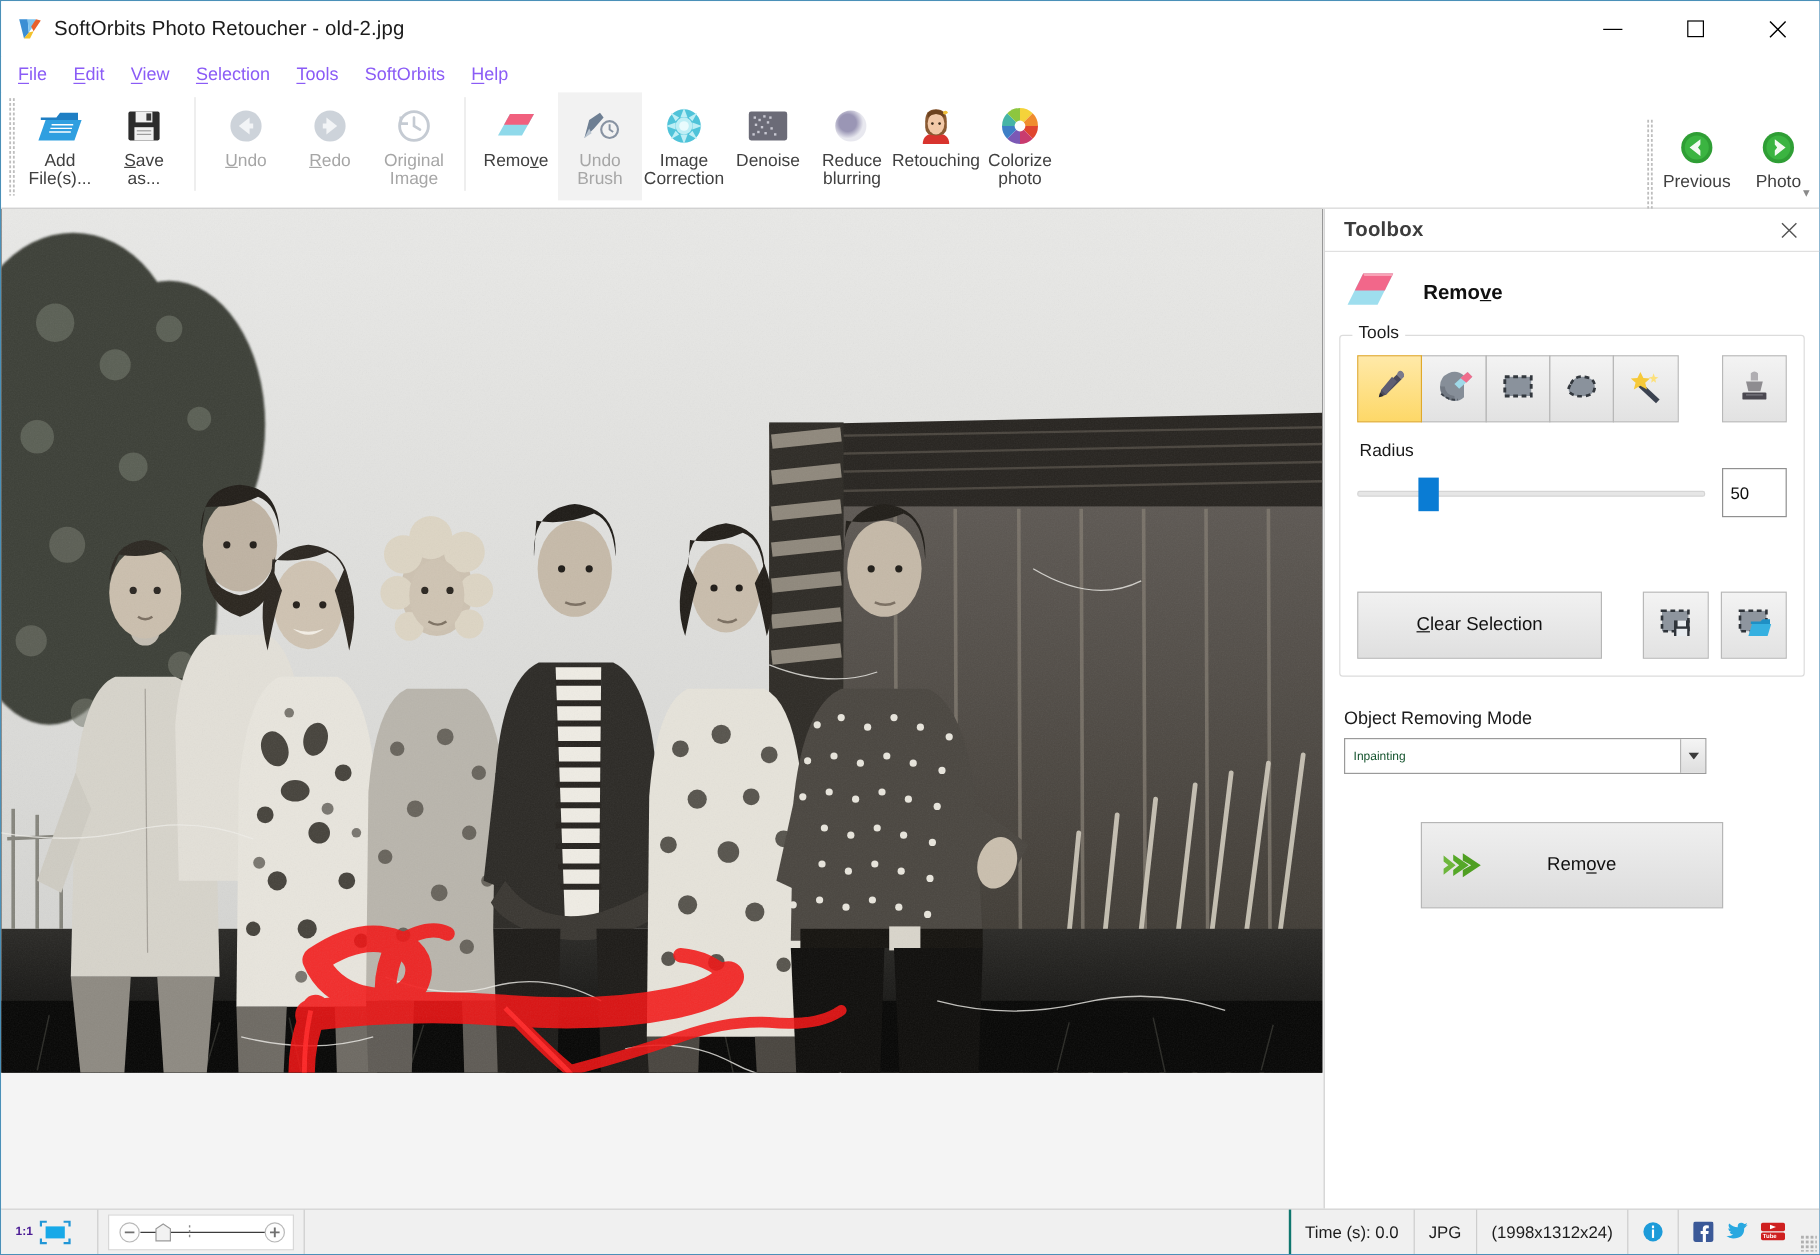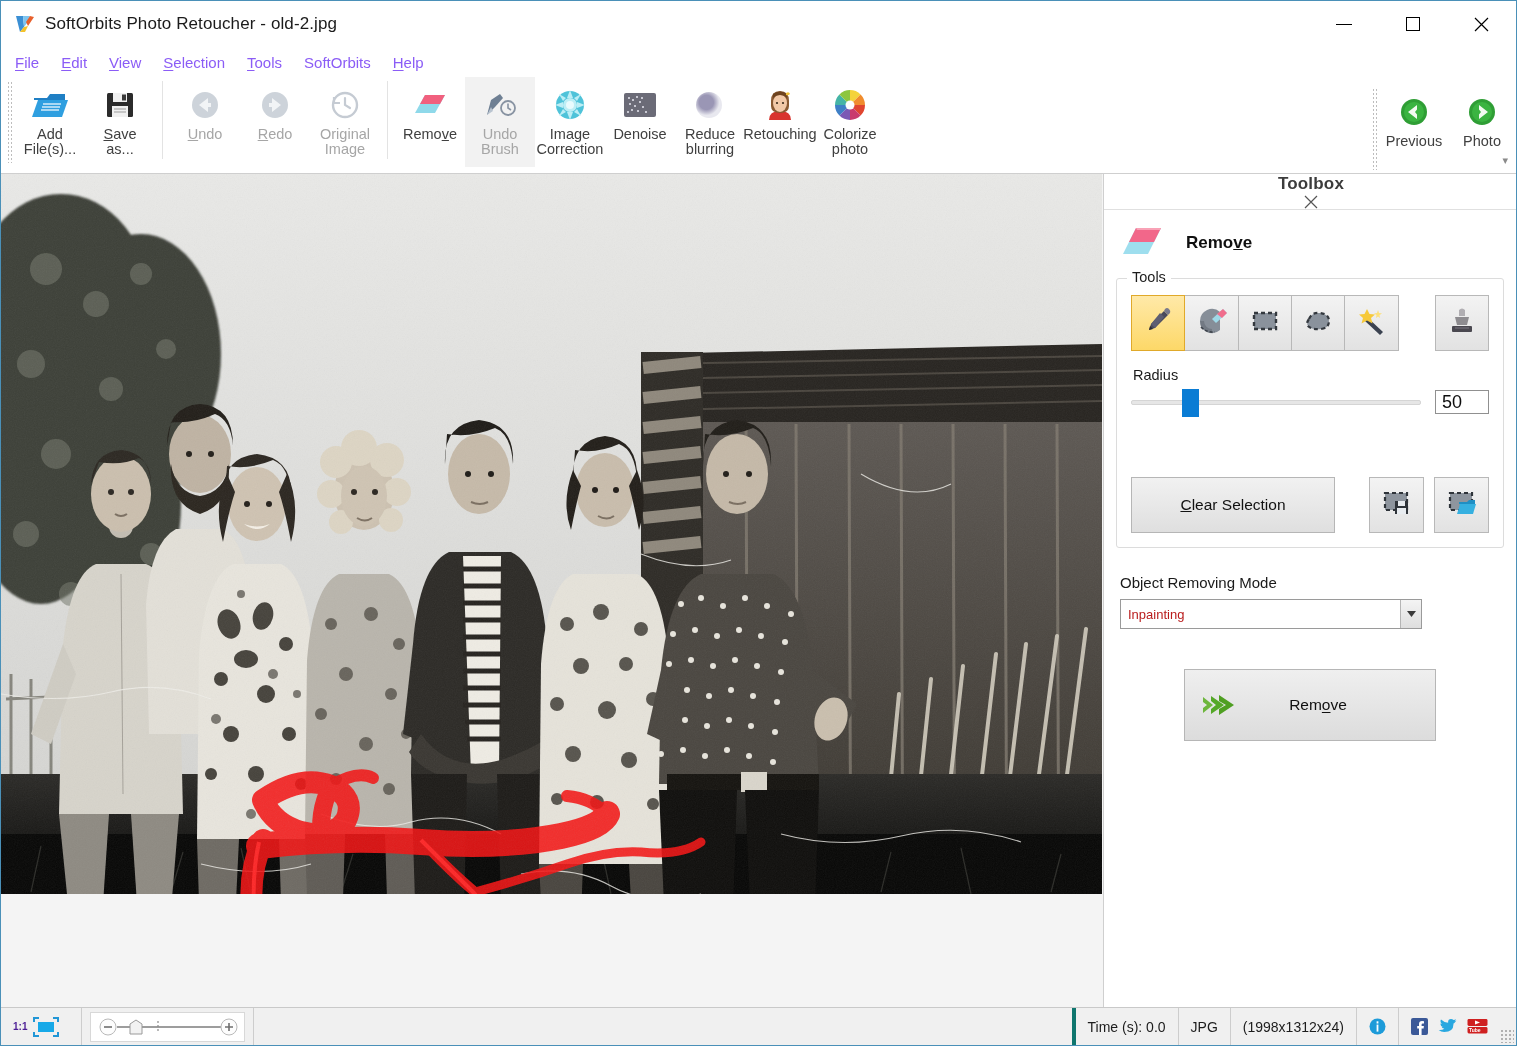--- a/index.html
+++ b/index.html
@@ -75,21 +75,21 @@
   .tb-btn .lbl {
     font-size: 14.5px; color: #404040; text-align: center; line-height: 15px;
     margin-top: 2px; width: 72px;
   }
   .tb-btn.dis .lbl { color: #a6a6a6; }
   .tb-btn.wide .lbl { width: 84px; }
   .tb-nav { width: 68px; }
   .tb-overflow {
     position: absolute; right: 8px; bottom: 6px; font-size: 11px; color: #8a8a8a;
   }
-  .tb-right { position: absolute; right: 0px; top: 7px; display: flex; align-items: flex-start; height: 92px; }
+  .tb-right { position: absolute; right: 0px; top: 18px; display: flex; align-items: flex-start; height: 92px; }
 
   
   .body { flex: 1 1 auto; display: flex; min-height: 0; position: relative; }
 
   
   .canvas-area {
     flex: 1 1 auto; position: relative; background: #f4f4f4;
     overflow: hidden; border-right: 1px solid #cfcfcf;
   }
   .photo-wrap {
@@ -98,21 +98,21 @@
   }
   .photo-svg { display:block; }
 
   
   .toolbox {
     flex: 0 0 412px; width: 412px; background: #ffffff;
     display: flex; flex-direction: column;
   }
   .tbx-header {
     height: 36px; display: flex; align-items: center; justify-content: space-between;
-    padding: 0 14px 0 16px; border-bottom: 1px solid #e0e0e0; flex-direction: column;
+    padding: 0 14px 0 16px; border-bottom: 1px solid #e0e0e0;
   }
   .tbx-title { font-size: 17px; color: #3c3c3c; font-weight: 600; letter-spacing:.2px;}
   .tbx-close { width: 22px; height: 22px; display:flex; align-items:center; justify-content:center; cursor:default;}
 
   .tbx-toolhead { display: flex; align-items: center; padding: 14px 0 10px 16px; }
   .tbx-toolhead .name {
     font-size: 17px; font-weight: 700; color: #101010; margin-left: 22px;
   }
 
   .groupbox {
@@ -144,22 +144,22 @@
   }
   .slider-track {
     position: absolute; left: 0; right: 0; top: 11px; height: 5px;
     background: #e6e6e6; border: 1px solid #d5d5d5; border-radius: 2px;
   }
   .slider-thumb {
     position: absolute; left: 17.5%; top: 0px; width: 17px; height: 28px;
     background: #0a7cd4; cursor: default;
   }
   .radius-val {
-    width: 54px; height: 24px; border: 1px solid #909090; background: #fff;
-    font-size: 18px; color: #0d0d0d; display: flex; align-items: center;
+    width: 54px; height: 41px; border: 1px solid #909090; background: #fff;
+    font-size: 14px; color: #0d0d0d; display: flex; align-items: center;
     padding-left: 6px;
   }
 
   .action-row {
     display: flex; align-items: center; margin-top: 62px; justify-content: space-between;
   }
   .btn-clear {
     width: 204px; height: 56px; border: 1px solid #b6b6b6;
     background: linear-gradient(#f1f1f1,#dfdfdf);
     display: flex; align-items: center; justify-content: center;
@@ -172,21 +172,21 @@
     display: flex; align-items: center; justify-content: center;
     margin-left: 10px; cursor: default;
   }
 
   .mode-block { padding: 26px 14px 0 16px; }
   .mode-label { font-size: 15px; color: #1a1a1a; margin-bottom: 8px; }
   .combo {
     height: 30px; border: 1px solid #9a9a9a; background: #fff;
     display: flex; align-items: center; position: relative; width: 302px;
   }
-  .combo .val { font-size: 13px; color: #b91c1c; padding-left: 7px; }
+  .combo .val { font-size: 10px; color: #14532d; padding-left: 7px; }
   .combo .arrow {
     position: absolute; right: 0; top: 0; width: 21px; height: 28px;
     background: linear-gradient(#f4f4f4,#dedede); border-left: 1px solid #b5b5b5;
     display: flex; align-items: center; justify-content: center;
   }
 
   .remove-block { display: flex; justify-content: center; padding-top: 40px; }
   .btn-remove {
     width: 252px; height: 72px; border: 1px solid #b6b6b6;
     background: linear-gradient(#efefef,#dcdcdc);
@@ -1014,21 +1014,21 @@
           <path d="M6 11 L14 11" stroke="#6f6f6f" stroke-width="1.6"></path>
           <path d="M19 11 L123 11" stroke="#3c3c3c" stroke-width="1.2"></path>
           <path d="M38 4 L44 8 L44 18 L32 18 L32 8 Z" fill="#f2f2f2" stroke="#9a9a9a"></path>
           <path d="M60 5 L60 17" stroke="#8a8a8a" stroke-width="1.2" stroke-dasharray="2 2"></path>
           <circle cx="131" cy="11" r="8" fill="#fdfdfd" stroke="#b9b9b9"></circle>
           <path d="M127 11 L135 11 M131 7 L131 15" stroke="#6f6f6f" stroke-width="1.6"></path>
         </svg>
       </div>
     </div>
     <div class="sb-cell sb-flex"></div>
-    <div class="sb-cell" style="border-left:4px solid #0f766e;">Time (s): 0.0</div>
+    <div class="sb-cell" style="border-left:2px solid #0f766e;">Time (s): 0.0</div>
     <div class="sb-cell">JPG</div>
     <div class="sb-cell">(1998x1312x24)</div>
     <div class="sb-cell">
       <span class="icon-btn">
         <svg width="17" height="17" viewBox="0 0 17 17">
           <circle cx="8.5" cy="8.5" r="8" fill="#1d9bd9"></circle>
           <rect x="7.6" y="6.6" width="1.8" height="7" fill="#fff"></rect>
           <rect x="7.6" y="3.3" width="1.8" height="2.2" fill="#fff"></rect>
         </svg>
       </span>

